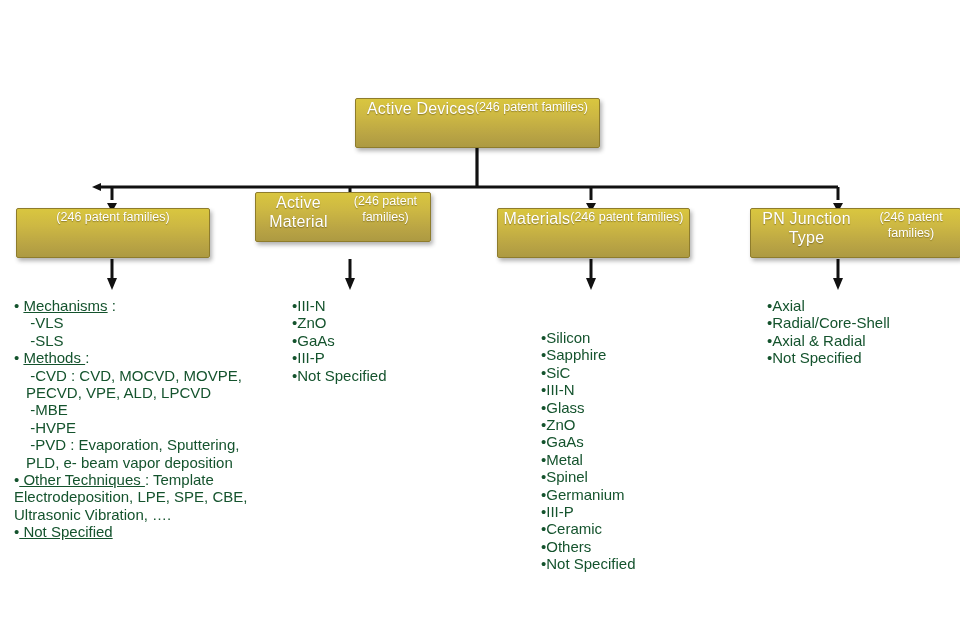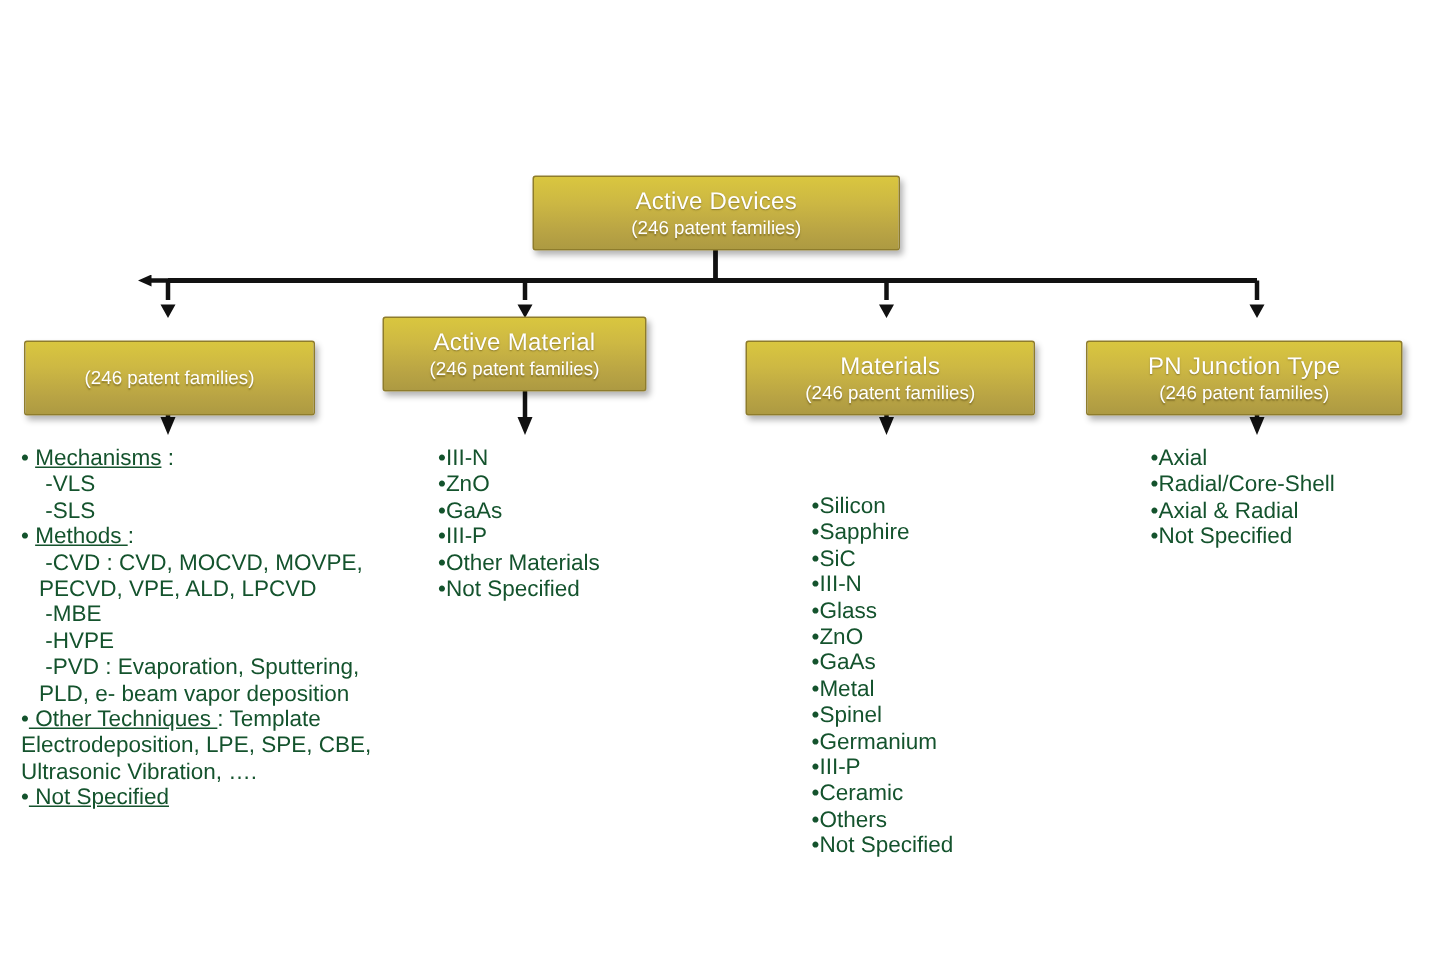--- a/index.html
+++ b/index.html
@@ -34,26 +34,24 @@
 
   
   .node {
     position: absolute;
     box-sizing: border-box;
     background: linear-gradient(to bottom, #d9c63f 0%, #cdb843 35%, #b9a444 75%, #ad9a42 100%);
     border: 1px solid #8e7c2c;
     border-radius: 2px;
     box-shadow: 2px 3px 4px rgba(0,0,0,0.30);
     display: flex;
-    flex-direction: column;
-    align-items: center;
+    align-items: flex-start;
     justify-content: center;
     text-align: center;
     color: #ffffff;
-    margin-top: 19px;
   }
   .node .title {
     font-size: 16px;
     line-height: 19px;
     font-weight: normal;
     text-shadow: 0 1px 1px rgba(90,75,20,0.55);
     letter-spacing: 0.2px;
   }
   .node .sub {
     font-size: 12.5px;
@@ -63,21 +61,21 @@
 
   #root-node {
     left: 355px;
     top: 98px;
     width: 245px;
     height: 50px;
   }
   #node-0 { left: 16px;  top: 208px; width: 194px; height: 50px; }
   #node-1 { left: 255px; top: 192px; width: 176px; height: 50px; }
   #node-2 { left: 497px; top: 208px; width: 193px; height: 50px; }
-  #node-3 { left: 724px; top: 208px; width: 211px; height: 50px; }
+  #node-3 { left: 750px; top: 208px; width: 211px; height: 50px; }
 
   
   .col {
     position: absolute;
     font-size: 15px;
     line-height: 17.4px;
     color: #14532d;
     white-space: pre-wrap;
   }
   #col-0 { left: 14px;  top: 297px; width: 245px; }
@@ -146,17 +144,17 @@
     <span class="title">Materials</span>
     <span class="sub">(246 patent families)</span>
   </div>
 
   <div class="node" id="node-3">
     <span class="title">PN Junction Type</span>
     <span class="sub">(246 patent families)</span>
   </div>
 
   <div class="col" id="col-0"><div class="line lvl1">• <span class="u">Mechanisms</span> :</div><div class="line lvl2"> -VLS</div><div class="line lvl2"> -SLS</div><div class="line lvl1">• <span class="u">Methods </span>:</div><div class="line lvl2"> -CVD : CVD, MOCVD, MOVPE, PECVD, VPE, ALD, LPCVD</div><div class="line lvl2"> -MBE</div><div class="line lvl2"> -HVPE</div><div class="line lvl2"> -PVD : Evaporation, Sputtering, PLD, e- beam vapor deposition</div><div class="line lvl1">•<span class="u"> Other Techniques </span>: Template Electrodeposition, LPE, SPE, CBE, Ultrasonic Vibration, ….</div><div class="line lvl1">•<span class="u"> Not Specified</span></div></div>
-  <div class="col" id="col-1"><div class="line lvl1">•III-N</div><div class="line lvl1">•ZnO</div><div class="line lvl1">•GaAs</div><div class="line lvl1">•III-P</div><div class="line lvl1">•Other Materials</div><div class="line lvl1">•Not Specified</div></div>
+  <div class="col" id="col-1"><div class="line lvl1">•III-N</div><div class="line lvl1">•ZnO</div><div class="line lvl1">•GaAs</div><div class="line lvl1">•III-P</div><div class="line lvl1">•Not Specified</div></div>
   <div class="col" id="col-2"><div class="line lvl1">•Silicon</div><div class="line lvl1">•Sapphire</div><div class="line lvl1">•SiC</div><div class="line lvl1">•III-N</div><div class="line lvl1">•Glass</div><div class="line lvl1">•ZnO</div><div class="line lvl1">•GaAs</div><div class="line lvl1">•Metal</div><div class="line lvl1">•Spinel</div><div class="line lvl1">•Germanium</div><div class="line lvl1">•III-P</div><div class="line lvl1">•Ceramic</div><div class="line lvl1">•Others</div><div class="line lvl1">•Not Specified</div></div>
   <div class="col" id="col-3"><div class="line lvl1">•Axial</div><div class="line lvl1">•Radial/Core-Shell</div><div class="line lvl1">•Axial &amp; Radial</div><div class="line lvl1">•Not Specified</div></div>
 
 </div>
 
 </body></html>

